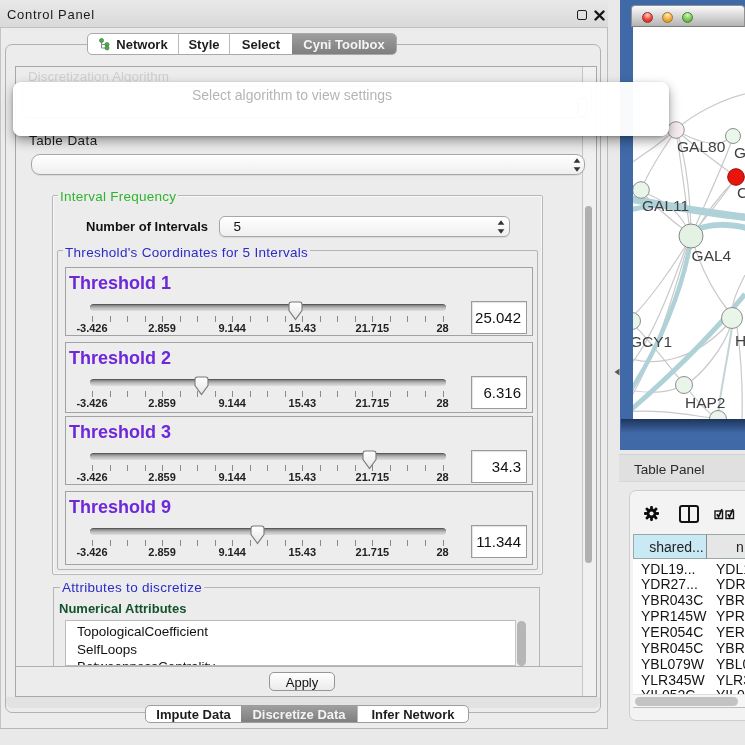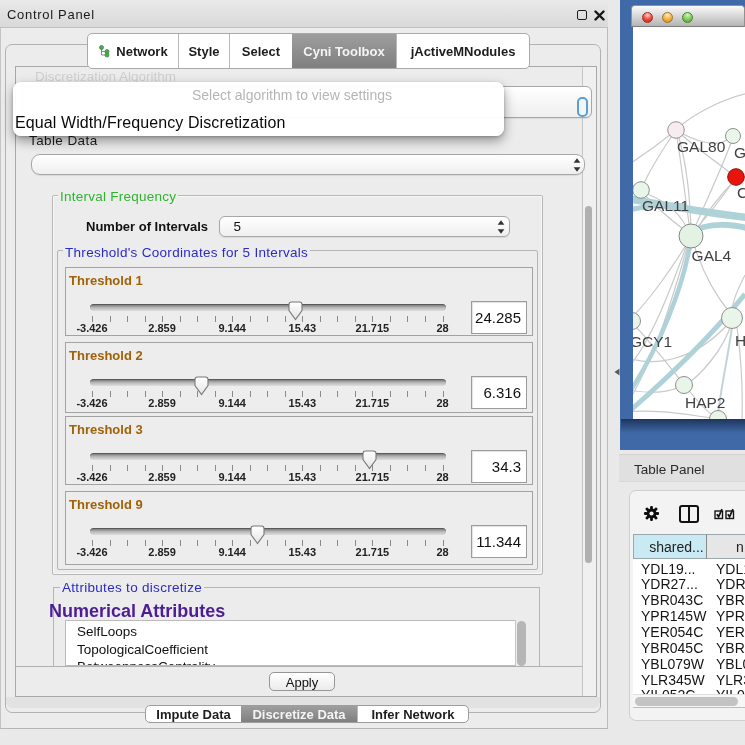--- a/index.html
+++ b/index.html
@@ -7,35 +7,35 @@
 .b{font-weight:bold}
 
 #cpwin{left:0;top:0;width:608px;height:729px;background:#ececec;border-right:1px solid #bcbcbc;border-bottom:1px solid #b5b5b5;border-left:1px solid #c4c4c4}
 #cptitle{left:0;top:0;width:608px;height:28px;background:linear-gradient(#e9e9e9,#d9d9d9);border-bottom:1px solid #c0c0c0;}
 #cptitle span{position:absolute;left:7px;top:7px;font-size:13px;color:#1b1b1b;letter-spacing:.7px}
 #icoFloat{left:577px;top:10px;width:10px;height:10px;border:1.8px solid #1c1c1c;border-radius:2px}
 
 #tabbox{left:5px;top:44px;width:596px;height:669px;background:#ececec;border:1px solid #b2b2b2;border-radius:7px}
 #southband{left:6px;top:697px;width:594px;height:11px;background:#e2e2e2;border-radius:0 0 6px 6px}
 
-#toptabs{left:87px;top:33px;height:36px;display:flex;background:#fff;border:1px solid #a9a9a9;border-radius:5px;overflow:hidden}
+#toptabs{left:87px;top:33px;height:22px;display:flex;background:#fff;border:1px solid #a9a9a9;border-radius:5px;overflow:hidden}
 .tab{font-size:13px;font-weight:bold;color:#1d1d1d;display:flex;align-items:center;justify-content:center;height:100%;border-left:1px solid #b9b9b9}
 .tab:first-child{border-left:none}
 .tabsel{background:linear-gradient(#9e9e9e,#7f7f7f);color:#f4f4f4;border-left:none}
 
 #scrollpane{left:15px;top:66px;width:582px;height:631px;background:#ececec;border:1px solid #a8a8a8}
 #vpbottom{left:16px;top:666px;width:566px;height:1px;background:#b0b0b0}
 #vsb{left:582px;top:67px;width:14px;height:629px;background:#f0f0f0;border-left:1px solid #c6c6c6}
 #vsbthumb{left:584.5px;top:206px;width:7px;height:357px;background:#b0b0b0;border-radius:3.5px}
 
 .etch{border:1px solid #b7b7b7;box-shadow:inset 0 0 0 1px #f8f8f8;border-radius:2px}
 .gtitle{font-size:13.5px;background:#ececec;padding:0 2px;letter-spacing:.3px}
 
 .tpanel{left:50px;width:468px;height:70px;border:1px solid #a2a2a2;background:#ededed}
-.tlabel{left:3px;top:5px;font-size:13px;font-weight:bold;color:#a16207}
+.tlabel{left:3px;top:5px;font-size:18px;font-weight:bold;color:#6d28d9}
 .track{left:24px;top:36px;width:356px;height:7px;border-radius:3.5px;background:linear-gradient(#7e7e7e,#b9b9b9 45%,#dedede);border-top:1px solid #5a5a5a}
 .tick{width:1px;height:6px;background:#8a8a8a;top:48px}
 .tlab{font-size:11px;font-weight:bold;color:#222;top:54px;width:44px;text-align:center}
 .tfield{left:405px;top:33px;width:56px;height:33px;background:#fff;border:1px solid #9b9b9b;box-shadow:inset 1px 1px 1px rgba(0,0,0,.12);font-size:15px;color:#111;text-align:right;padding:7px 5px 0 0}
 .thumb{top:33px;width:17px;height:20px}
 
 .combo{background:linear-gradient(#ffffff,#efefef);border:1px solid #a7a7a7;border-radius:6px;font-size:13.5px;color:#111;box-shadow:0 1px 1px rgba(0,0,0,.08)}
 .combo span.txt{position:absolute;left:12px;top:4px}
 .spin{position:absolute;width:8px;height:14px}
 
@@ -54,40 +54,40 @@
 #tablebox{left:629px;top:490px;width:130px;height:231px;background:#f3f3f3;border:1px solid #cecece;border-radius:7px}
 #thead1{left:633px;top:534px;width:74px;height:25px;background:#c9e9f5;border:1px solid #9aa7ad;border-right:1px solid #888;font-size:14px;color:#222;text-align:center;padding:4px 0 0 13px}
 #thead2{left:707px;top:534px;width:38px;height:25px;background:#e6e6e6;border-top:1px solid #9aa7ad;border-bottom:1px solid #9aa7ad;font-size:14px;color:#222;padding:4px 0 0 29px;overflow:hidden}
 #tbody{left:633px;top:559px;width:112px;height:135px;background:#fff;overflow:hidden;font-size:14px;color:#151515}
 .trow{position:absolute;left:8px;width:110px;white-space:nowrap}
 .tc2{position:absolute;left:75px;white-space:nowrap}
 #hsb{left:633px;top:694px;width:112px;height:13px;background:#f6f6f6;border-top:1px solid #e0e0e0}
 #hsbthumb{left:635px;top:696.5px;width:103px;height:9px;background:#c3c3c3;border-radius:4.5px}
 #tbotline{left:633px;top:707px;width:112px;height:1px;background:#bdbdbd}
 
-#popup{left:13px;top:82px;width:491px;height:54px;background:rgba(255,255,255,.97);border-radius:8px;box-shadow:0 5px 12px rgba(0,0,0,.38),0 1px 3px rgba(0,0,0,.2);}
+#popup{left:13px;top:82px;width:656px;height:54px;background:rgba(255,255,255,.97);border-radius:8px;box-shadow:0 5px 12px rgba(0,0,0,.38),0 1px 3px rgba(0,0,0,.2);}
 </style></head><body>
 
 <div class="abs" id="cpwin"></div>
 <div class="abs" id="cptitle">
     <span>Control Panel</span>
   </div>
 <div class="abs" id="icoFloat"></div>
 <svg class="abs" style="left:594px;top:10px" width="11" height="11" viewBox="0 0 11 11">
     <path d="M1.5 1.5 L9.5 9.5 M9.5 1.5 L1.5 9.5" stroke="#151515" stroke-width="2.4" stroke-linecap="round"></path>
   </svg>
 
 <div class="abs" id="tabbox"></div>
 <div class="abs" id="southband"></div>
 
 <div class="abs" id="scrollpane"></div>
 <div class="abs" id="vsb"></div>
 <div class="abs" id="vsbthumb"></div>
 
-<div class="abs" style="left:35px;top:69px;font-size:13.5px;color:#cfcfcf">Discretization Algorithm</div>
+<div class="abs" style="left:28px;top:69px;font-size:13.5px;color:#cfcfcf">Discretization Algorithm</div>
 <div class="abs combo" style="left:22px;top:86px;width:570px;height:32px"></div>
 <div class="abs" style="left:577px;top:97px;width:11px;height:20px;border:2.2px solid #5b9fd6;border-radius:5px;background:#f2f6fa"></div>
 
 <div class="abs" style="left:27px;top:133px;font-size:13.5px;color:#1e1e1e;background:#ececec;padding:0 2px;letter-spacing:.4px">Table Data</div>
 <div class="abs combo" style="left:31px;top:154px;width:554px;height:21px;border-radius:9px">
 <svg class="spin" style="left:541px;top:3px" width="9" height="15" viewBox="0 0 9 15">
       <path d="M4.5 0 L8.3 5 H0.7 Z" fill="#333"></path>
       <path d="M4.5 15 L8.3 10 H0.7 Z" fill="#333"></path>
     </svg>
 </div>
@@ -139,21 +139,21 @@
       <div class="abs tlab" style="left:354.50px">28</div>
       <svg class="abs thumb" style="left:220.6px" width="17" height="20" viewBox="0 0 17 20">
         <path d="M2 3.5 Q2 1 4.5 1 L12.5 1 Q15 1 15 3.5 L15 9.5 L8.5 18.5 L2 9.5 Z" fill="url(#tg267)" stroke="#787878" stroke-width="1.1"></path>
         <defs>
           <linearGradient id="tg267" x1="0" y1="0" x2="0" y2="1">
             <stop offset="0" stop-color="#ffffff"></stop>
             <stop offset="1" stop-color="#e4e4e4"></stop>
           </linearGradient>
         </defs>
       </svg>
-      <div class="abs tfield">24.285</div>
+      <div class="abs tfield">25.042</div>
     </div>
     <div class="abs tpanel" style="left:65px;top:341.6px;height:71px">
       <div class="abs tlabel">Threshold 2</div>
       <div class="abs track"></div>
       <div class="abs tick" style="left:26.00px"></div>
       <div class="abs tick" style="left:43.52px"></div>
       <div class="abs tick" style="left:61.05px"></div>
       <div class="abs tick" style="left:78.57px"></div>
       <div class="abs tick" style="left:96.10px"></div>
       <div class="abs tick" style="left:113.63px"></div>
@@ -268,43 +268,42 @@
             <stop offset="1" stop-color="#e4e4e4"></stop>
           </linearGradient>
         </defs>
       </svg>
       <div class="abs tfield">11.344</div>
     </div>
   </div>
 
 <div class="abs" style="left:53px;top:587px;width:487px;height:79px;border:1px solid #b5b5b5;border-top:1px solid #b5b5b5;border-bottom:none"></div>
 <div class="abs gtitle" style="left:60px;top:580px;color:#2b2bc8">Attributes to discretize</div>
-<div class="abs b" style="left:49px;top:601px;font-size:18px;color:#4c1d95">Numerical Attributes</div>
+<div class="abs b" style="left:59px;top:601px;font-size:13px;color:#14532d">Numerical Attributes</div>
 <div class="abs" id="attrlist" style="left:65px;top:620px;width:462px;height:46px;padding-top:2px">
-  <div>SelfLoops</div>
-    <div>TopologicalCoefficient</div>
+  <div>TopologicalCoefficient</div>
+    <div>SelfLoops</div>
     <div>BetweennessCentrality</div>
 </div>
 <div class="abs" style="left:515px;top:620px;width:12px;height:46px;background:#ededed;border-left:1px solid #c6c6c6"></div>
 <div class="abs" style="left:516.5px;top:621px;width:9px;height:45px;background:#b6b6b6;border-radius:4.5px"></div>
 <div class="abs" id="vpbottom"></div>
 
 <div class="abs" style="left:269px;top:672px;width:66px;height:19px;background:linear-gradient(#fff,#ebebeb);border:1px solid #969696;border-radius:5px;font-size:13px;color:#111;text-align:center;padding-top:2px">Apply</div>
 
 <div class="abs" id="toptabs">
   <div class="tab" style="width:90px"><svg width="13" height="13" viewBox="0 0 13 13" style="margin-right:5px">
         <path d="M3.5 3 V10 M3.5 10 H8 M3.5 6.5 H8" stroke="#8a8a8a" stroke-width="1"></path>
         <circle cx="3.5" cy="2.5" r="2" fill="#4caf50" stroke="#2e7d32" stroke-width=".7"></circle>
         <circle cx="9" cy="6.5" r="2" fill="#4caf50" stroke="#2e7d32" stroke-width=".7"></circle>
         <circle cx="9" cy="10" r="2" fill="#4caf50" stroke="#2e7d32" stroke-width=".7"></circle>
       </svg>Network</div>
   <div class="tab" style="width:51px">Style</div>
   <div class="tab" style="width:63px">Select</div>
   <div class="tab tabsel" style="width:104px">Cyni Toolbox</div>
-  <div class="tab" style="width:133px">jActiveMNodules</div>
 </div>
 
 <div class="abs" id="bottabs">
   <div class="tab" style="width:95px">Impute Data</div>
   <div class="tab tabsel" style="width:116px">Discretize Data</div>
   <div class="tab" style="width:111px">Infer Network</div>
 </div>
 
 <svg class="abs" style="left:613px;top:368px" width="7" height="8" viewBox="0 0 7 8">
     <path d="M6.5 0.5 L1.5 4 L6.5 7.5 Z" fill="#5a5a5a"></path>
@@ -424,14 +423,13 @@
     <div class="trow" style="top:96.6px">YBL079W<span class="tc2">YBL0</span></div>
     <div class="trow" style="top:112.5px">YLR345W<span class="tc2">YLR3</span></div>
     <div class="trow" style="top:128.3px">YIL052C<span class="tc2">YIL0</span></div>
   </div>
 <div class="abs" id="hsb"></div>
 <div class="abs" id="hsbthumb"></div>
 <div class="abs" id="tbotline"></div>
 
 <div class="abs" id="popup">
   <div class="abs" style="left:179px;top:5px;font-size:14px;color:#b5b5b5">Select algorithm to view settings</div>
-  <div class="abs" style="left:2px;top:32px;font-size:16px;color:#0a0a0a;letter-spacing:.1px">Equal Width/Frequency Discretization</div>
 </div>
 
 </body></html>

